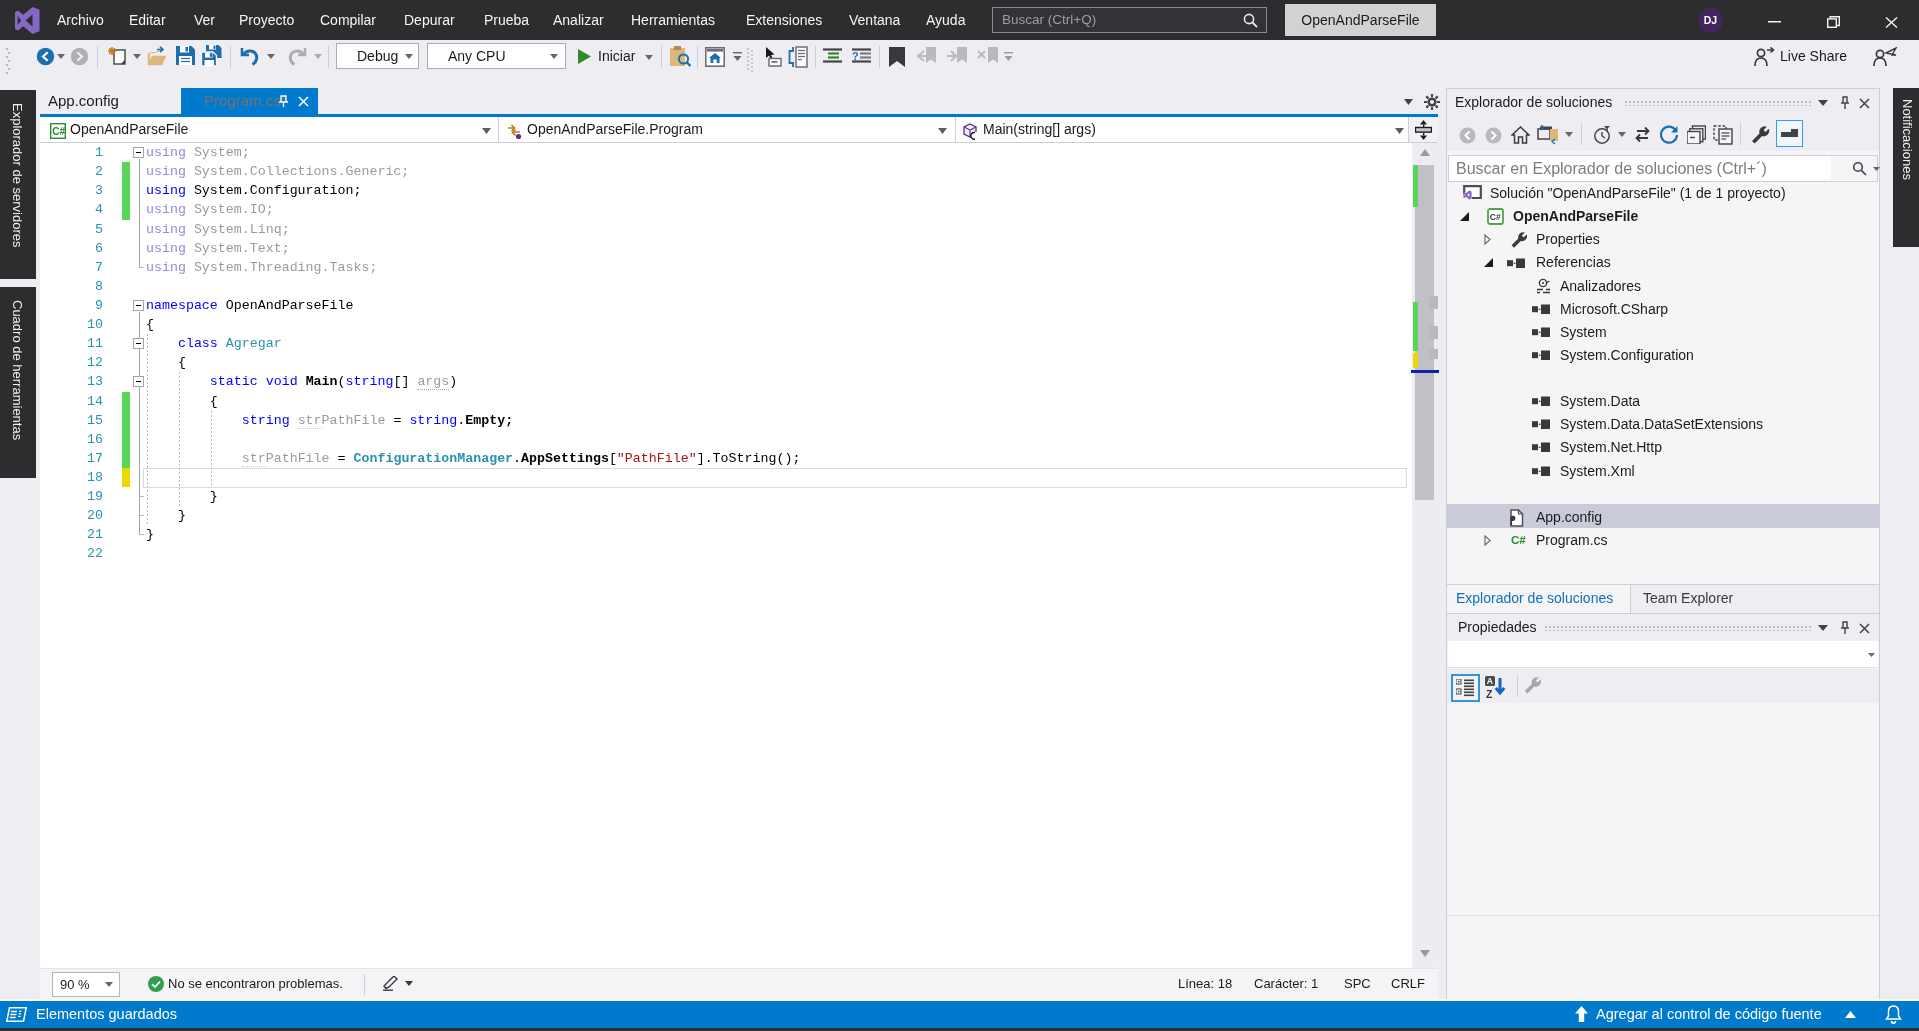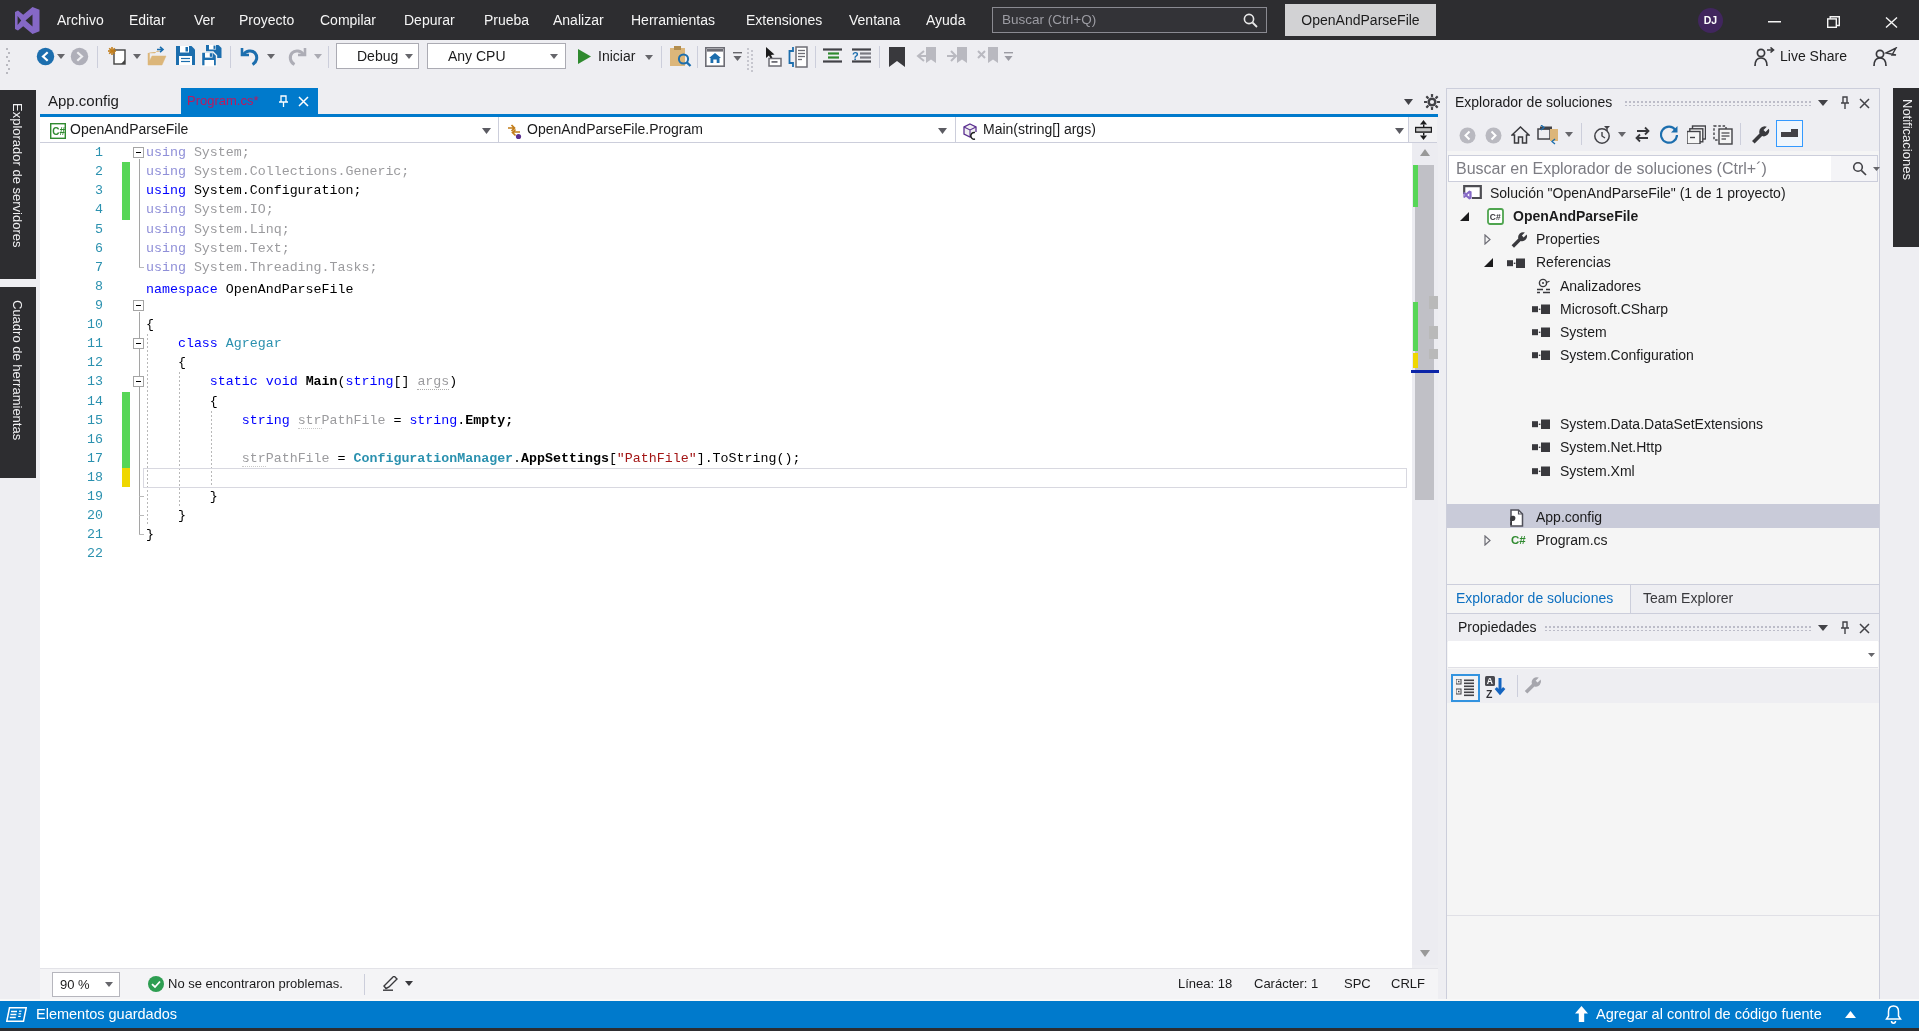--- a/index.html
+++ b/index.html
@@ -309,21 +309,21 @@
       <span class="vtxt" style="left:25px;top:13px">Cuadro de herramientas</span>
     </div>
 
 <div class="vtab" style="left:1893px;top:88px;width:26px;height:159px">
       <span class="vtxt" style="left:22px;top:11px">Notificaciones</span>
     </div>
 
 <div id="tabstrip">
   <span class="t" style="left:8px;top:0;height:27px;line-height:26px;font-size:15px;color:#1B1B1C">App.config</span>
   <div class="abs" style="left:141px;top:0;width:137px;height:26px;background:#007ACC"></div>
-  <span class="t" style="left:147px;top:0;height:27px;line-height:26px;font-size:13px;color:#be185d">Program.cs*</span>
+  <span class="t" style="left:164px;top:0;height:27px;line-height:26px;font-size:15px;color:#737373">Program.cs*</span>
   <svg class="abs" style="left:237px;top:7px" width="13" height="13" viewBox="0 0 13 13">
         <path d="M4 1 L9 1 L9 7 L4 7 Z M6.5 7 L6.5 12 M2 7 L11 7" stroke="#FFF" stroke-width="1.3" fill="none"></path>
       </svg>
   <svg class="abs" style="left:258px;top:8px" width="11" height="11" viewBox="0 0 11 11">
         <path d="M1 1 L10 10 M10 1 L1 10" stroke="#FFF" stroke-width="1.5"></path>
       </svg>
   <svg class="abs" style="left:1364px;top:11px" width="9" height="6" viewBox="0 0 9 6">
         <path d="M0 0 L9 0 L4.5 6 Z" fill="#424247"></path>
       </svg>
   <svg class="abs" style="left:1384px;top:6px" width="16" height="16" viewBox="0 0 16 16">
@@ -436,21 +436,21 @@
 
   <div class="abs" style="left:103px;top:325px;width:1264px;height:20px;border:1px solid #D8D8E0"></div>
 
   <div class="cl" style="top:0"><span class="gk">using</span><span class="gr"> System;</span></div>
   <div class="cl" style="top:19px"><span class="gk">using</span><span class="gr"> System.Collections.Generic;</span></div>
   <div class="cl" style="top:38px"><span class="k">using</span> System.Configuration;</div>
   <div class="cl" style="top:57px"><span class="gk">using</span><span class="gr"> System.IO;</span></div>
   <div class="cl" style="top:77px"><span class="gk">using</span><span class="gr"> System.Linq;</span></div>
   <div class="cl" style="top:96px"><span class="gk">using</span><span class="gr"> System.Text;</span></div>
   <div class="cl" style="top:115px"><span class="gk">using</span><span class="gr"> System.Threading.Tasks;</span></div>
-  <div class="cl" style="top:137px"><span class="k">namespace</span> OpenAndParseFile</div>
+  <div class="cl" style="top:153px"><span class="k">namespace</span> OpenAndParseFile</div>
   <div class="cl" style="top:172px">{</div>
   <div class="cl" style="top:191px">    <span class="k">class</span> <span class="ty">Agregar</span></div>
   <div class="cl" style="top:210px">    {</div>
   <div class="cl" style="top:229px">        <span class="k">static</span> <span class="k">void</span> <span class="m">Main</span>(<span class="k">string</span>[] <span class="gr" style="border-bottom:1.5px dotted #ABABAB">args</span>)</div>
   <div class="cl" style="top:249px">        {</div>
   <div class="cl" style="top:268px">            <span class="k">string</span> <span class="gr"><span style="border-bottom:1.5px dotted #C9C9C9">str</span>PathFile</span> = <span class="k">string</span>.<span class="m">Empty;</span></div>
   <div class="cl" style="top:306px">            <span class="gr"><span style="border-bottom:1.5px dotted #C9C9C9">str</span>PathFile</span> = <span class="ty m">ConfigurationManager</span>.<span class="m">AppSettings</span>[<span class="st">"PathFile"</span>].ToString();</div>
   <div class="cl" style="top:344px">        }</div>
   <div class="cl" style="top:363px">    }</div>
   <div class="cl" style="top:382px">}</div>
@@ -658,20 +658,28 @@
           </svg>
           <span class="t" style="left:113px">System</span>
         </div>
     <div class="trow" style="top:255px">
           <svg class="ticon" style="left:85px;top:6px" width="18" height="11" viewBox="0 0 18 11">
             <rect x="0" y="2.2" width="6" height="6" fill="#39393D"></rect>
             <rect x="6.8" y="4.6" width="1.6" height="1.4" fill="#39393D"></rect>
             <rect x="9" y="0.5" width="9" height="9.5" fill="#39393D"></rect>
           </svg>
           <span class="t" style="left:113px">System.Configuration</span>
+        </div>
+    <div class="trow" style="top:301px">
+          <svg class="ticon" style="left:85px;top:6px" width="18" height="11" viewBox="0 0 18 11">
+            <rect x="0" y="2.2" width="6" height="6" fill="#39393D"></rect>
+            <rect x="6.8" y="4.6" width="1.6" height="1.4" fill="#39393D"></rect>
+            <rect x="9" y="0.5" width="9" height="9.5" fill="#39393D"></rect>
+          </svg>
+          <span class="t" style="left:113px">System.Data</span>
         </div>
     <div class="trow" style="top:324px">
           <svg class="ticon" style="left:85px;top:6px" width="18" height="11" viewBox="0 0 18 11">
             <rect x="0" y="2.2" width="6" height="6" fill="#39393D"></rect>
             <rect x="6.8" y="4.6" width="1.6" height="1.4" fill="#39393D"></rect>
             <rect x="9" y="0.5" width="9" height="9.5" fill="#39393D"></rect>
           </svg>
           <span class="t" style="left:113px">System.Data.DataSetExtensions</span>
         </div>
     <div class="trow" style="top:347px">

